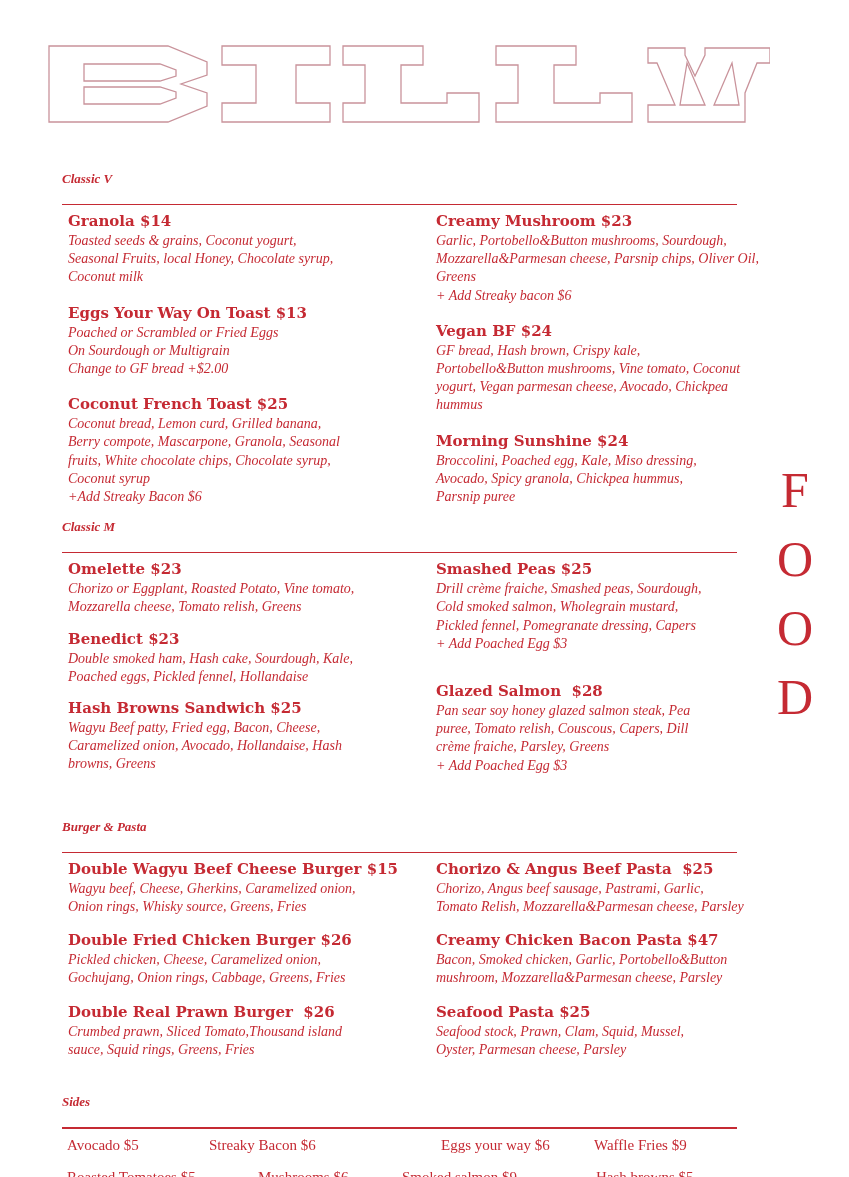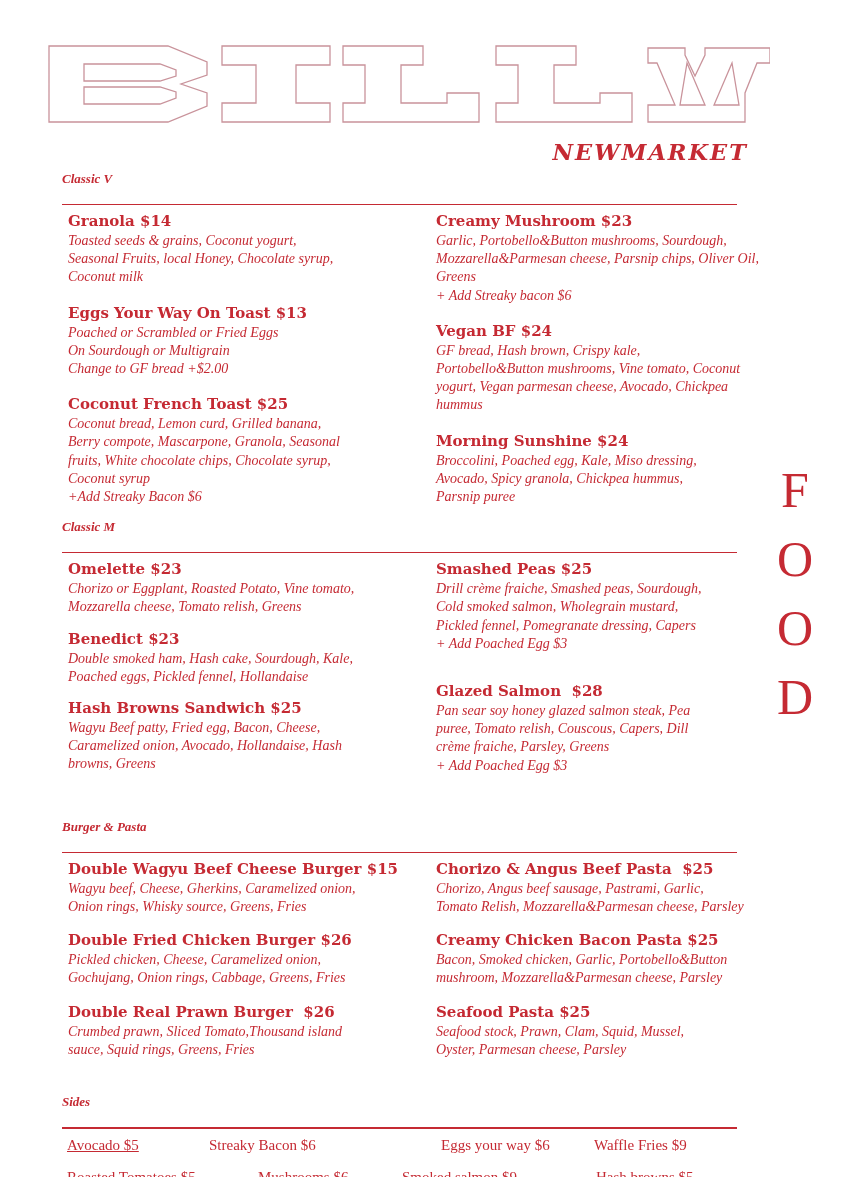--- a/index.html
+++ b/index.html
@@ -41,21 +41,21 @@
   .sec-classic-v{margin-bottom:10px;}
   .sec-classic-m{margin-bottom:13px;}
   .sec-burger{margin-bottom:18px;}
   .sec-classic-m .col-l .item{margin-bottom:12px;}
   .sec-classic-m .col-r .item{margin-bottom:28px;}
   .sec-burger .item{margin-bottom:14px;}
 
   
   .sides-items{position:relative;height:72px;}
   .side-item{position:absolute;font-size:15px;line-height:20px;white-space:pre;}
-  .r0c0{left:5px;top:2px;text-decoration:underline;}  .r0c1{left:147px;top:2px;} .r0c2{left:357px;top:2px;margin-left:22px;} .r0c3{left:532px;top:2px;}
+  .r0c0{left:5px;top:2px;}  .r0c1{left:147px;top:2px;} .r0c2{left:357px;top:2px;margin-left:22px;} .r0c3{left:532px;top:2px;}
   .r1c0{left:5px;top:34px;} .r1c1{left:196px;top:34px;}.r1c2{left:340px;top:34px;}.r1c3{left:534px;top:34px;}
 
   .insta{margin:16px 0 0 6px;font-family:"DejaVu Serif",serif;font-weight:bold;font-style:italic;
     font-size:15px;color:#c52a33;}
 </style>
 </head>
 <body>
 
 <div class="page">
 
@@ -71,21 +71,20 @@
       <path d="M295,1 L375,1 L375,20 L353,20 L353,58 L399,58 L399,48 L431,48 L431,77 L295,77 L295,58 L317,58 L317,20 L295,20 Z"></path>
 
       <path d="M448,1 L528,1 L528,20 L506,20 L506,58 L552,58 L552,48 L584,48 L584,77 L448,77 L448,58 L470,58 L470,20 L448,20 Z"></path>
 
       <path d="M600,3 L637,3 L637,10 L647,31 L657,10 L657,3 L722,3 L722,18 L709,18 L697,48 L697,77 L600,77 L600,60 L627,60 L609,18 L600,18 Z"></path>
       <path d="M639,18 L657,60 L632,60 Z"></path>
       <path d="M684,18 L666,60 L691,60 Z"></path>
     </g>
   </svg>
 
-  <div class="location">NEWMARKET</div>
 
   <div class="food-vertical">F
 O
 O
 D</div>
 
   <div class="content">
 
     <section class="sec-classic-v">
       <h2 class="sec-head">Classic V</h2>
@@ -197,21 +196,21 @@
 sauce, Squid rings, Greens, Fries</div>
           </div>
         </div>
         <div class="col-r">
           <div class="item">
             <div class="item-name">Chorizo &amp; Angus Beef Pasta  $25</div>
             <div class="item-desc">Chorizo, Angus beef sausage, Pastrami, Garlic,
 Tomato Relish, Mozzarella&amp;Parmesan cheese, Parsley</div>
           </div>
           <div class="item">
-            <div class="item-name">Creamy Chicken Bacon Pasta $25</div>
+            <div class="item-name">Creamy Chicken Bacon Pasta $47</div>
             <div class="item-desc">Bacon, Smoked chicken, Garlic, Portobello&amp;Button
 mushroom, Mozzarella&amp;Parmesan cheese, Parsley</div>
           </div>
           <div class="item">
             <div class="item-name">Seafood Pasta $25</div>
             <div class="item-desc">Seafood stock, Prawn, Clam, Squid, Mussel,
 Oyster, Parmesan cheese, Parsley</div>
           </div>
         </div>
       </div>

